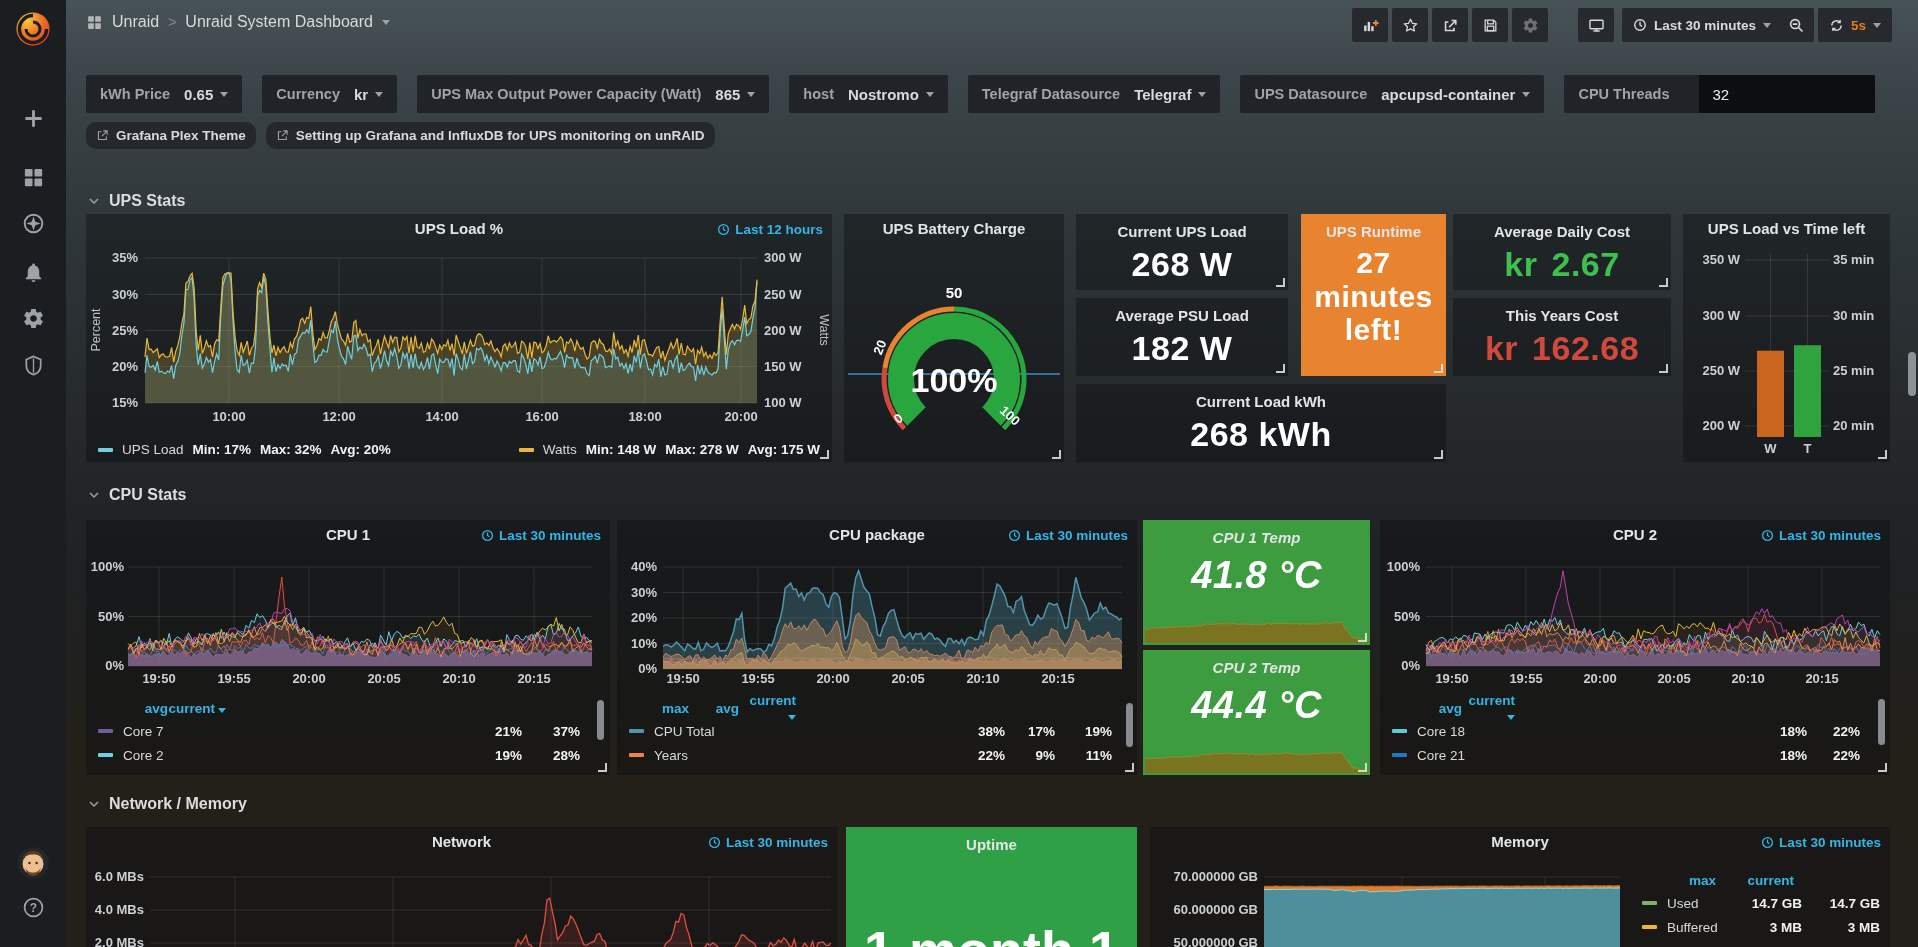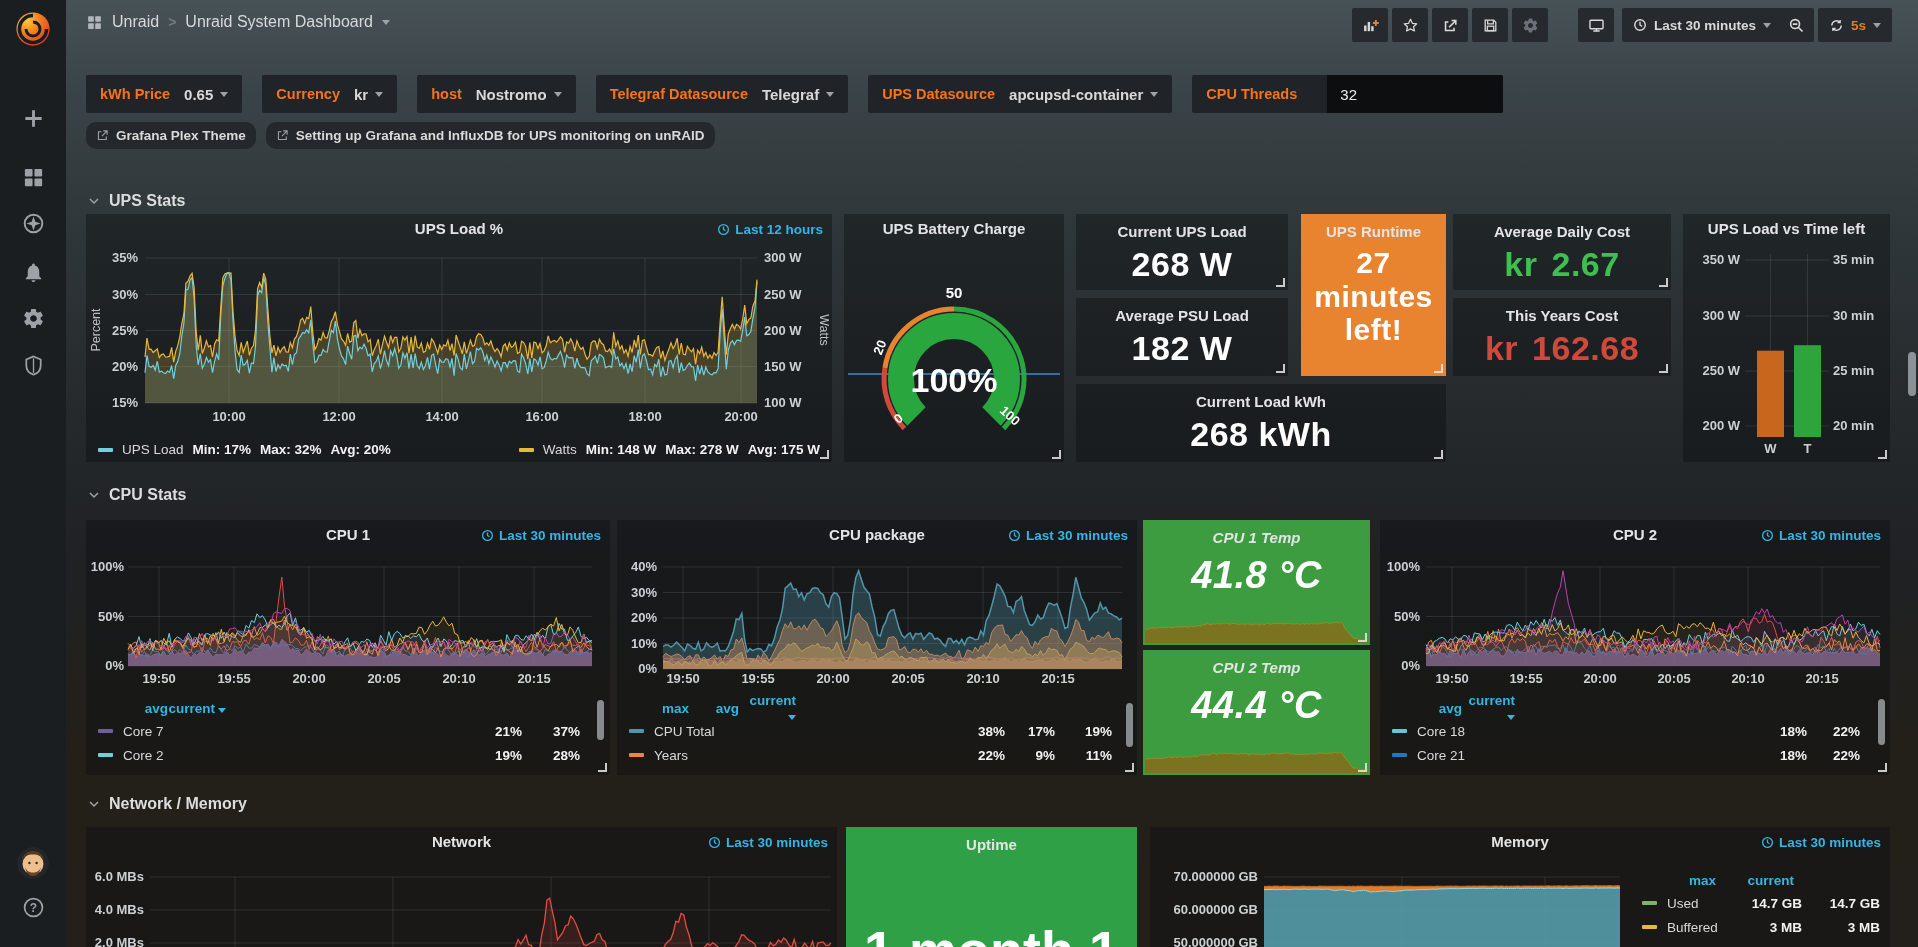--- a/index.html
+++ b/index.html
@@ -21,21 +21,21 @@
   .navbtns{position:absolute;top:8px;display:flex;gap:4px;z-index:20;}
   .navbtn{width:36px;height:34px;background:#26292e;border-radius:2px;display:flex;align-items:center;justify-content:center;color:#d8d9da;cursor:pointer;}
   .navbtn svg{width:17px;height:17px;}
   .navbtn.dim{color:#6d7177;}
   .pickerbtn{height:34px;background:#26292e;border-radius:2px;display:flex;align-items:center;gap:7px;padding:0 11px;font-size:13.5px;font-weight:700;color:#d8d9da;cursor:pointer;}
   .pickerbtn svg{width:14px;height:14px;}
   #refreshbtn .ival{color:#eb7b18;}
   
   #varrow{position:absolute;left:86px;top:75px;display:flex;gap:20px;z-index:10;}
   .pill{height:38px;background:#202428;border-radius:2px;display:flex;align-items:center;padding:0 14px;gap:14px;cursor:pointer;}
-  .pill .vlabel{color:#f97316;font-size:14.5px;font-weight:700;white-space:nowrap;text-align:center;}
+  .pill .vlabel{color:#a3a3a3;font-size:14.5px;font-weight:700;white-space:nowrap;text-align:center;}
   .pill .vvalue{color:#d8d9da;font-size:15px;font-weight:700;display:flex;align-items:center;gap:7px;white-space:nowrap;}
   .pill.inputpill{padding-right:0;gap:0;}
   .pill.inputpill .vlabel{margin-right:30px;}
   .varinput{width:150px;height:38px;background:#0d0e10;border:none;outline:none;color:#ececec;font-size:15px;padding:0 13px;font-family:"Liberation Sans",sans-serif;border-radius:0 2px 2px 0;}
   #linkrow{position:absolute;left:86px;top:122px;display:flex;gap:10px;z-index:10;}
   .linkpill{height:27px;background:#24282d;border-radius:10px;padding:0 10px;display:flex;align-items:center;gap:7px;font-size:13.5px;font-weight:600;color:#d8d9da;cursor:pointer;}
   .linkpill svg{width:13px;height:13px;color:#9fa4a9;}
   
   .rowhdr{position:absolute;display:flex;align-items:center;gap:9px;color:#dcdddf;font-size:16px;font-weight:700;cursor:pointer;z-index:5;}
   .rowhdr svg{width:12px;height:12px;color:#9da2a8;}
@@ -305,20 +305,27 @@
         </span>
       </div>
     <div class="pill">
         <span class="vlabel">Currency</span>
         <span class="vvalue">
           <span>kr</span>
           <span class="caret"></span>
         </span>
       </div>
     <div class="pill">
+        <span class="vlabel">UPS Max Output Power Capacity (Watt)</span>
+        <span class="vvalue">
+          <span>865</span>
+          <span class="caret"></span>
+        </span>
+      </div>
+    <div class="pill">
         <span class="vlabel">host</span>
         <span class="vvalue">
           <span>Nostromo</span>
           <span class="caret"></span>
         </span>
       </div>
     <div class="pill">
         <span class="vlabel">Telegraf Datasource</span>
         <span class="vvalue">
           <span>Telegraf</span>

